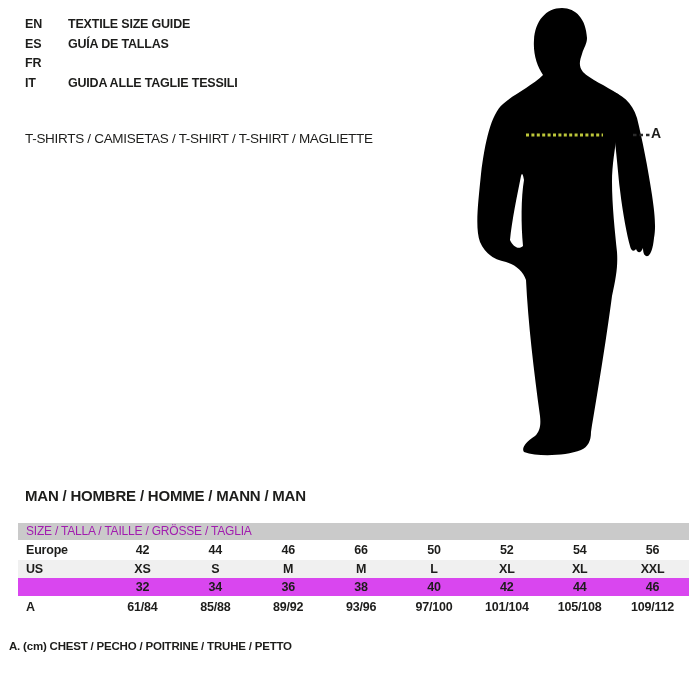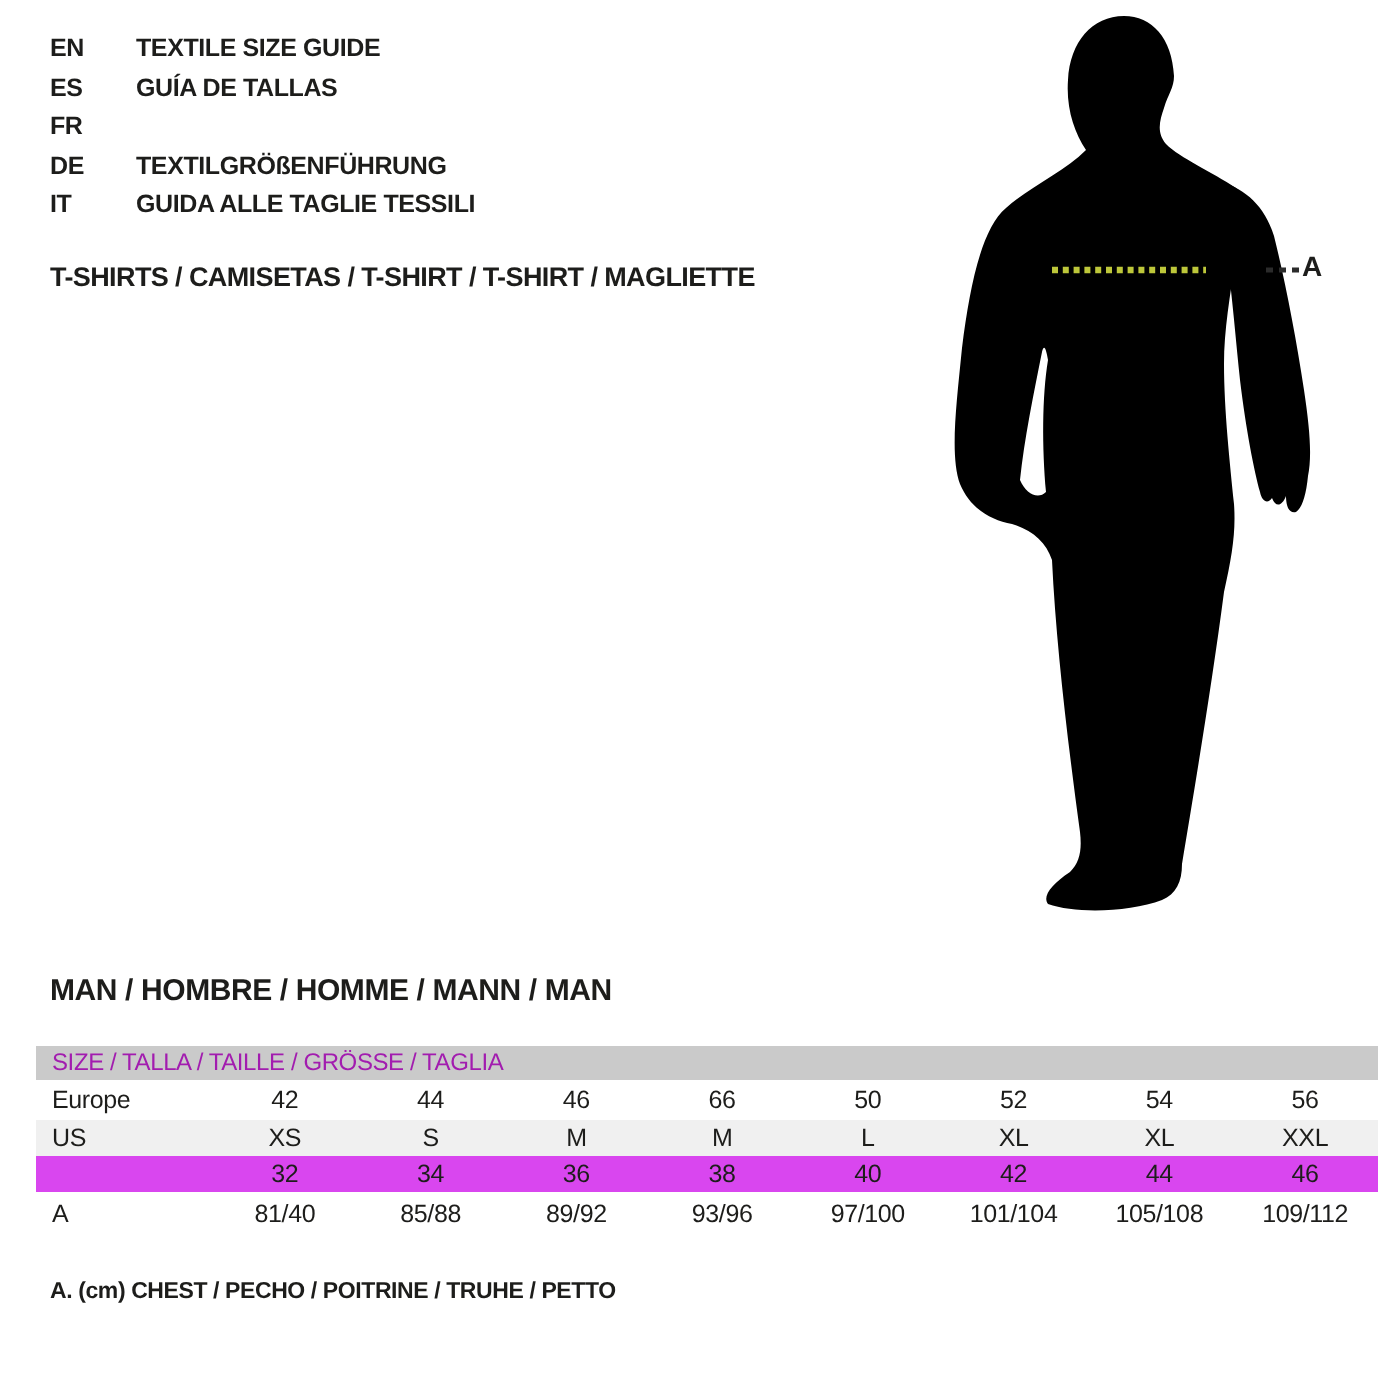--- a/index.html
+++ b/index.html
@@ -7,57 +7,53 @@
     width:700px;height:700px;position:relative;background:#ffffff;
     font-family:"Liberation Sans","DejaVu Sans",sans-serif;
     color:#1d1d1b;overflow:hidden;
   }
   
   .lang-block{position:absolute;left:25px;top:15px;}
   .lang-row{display:flex;line-height:19.6px;font-size:12.5px;font-weight:700;letter-spacing:-0.2px;}
   .lang-code{width:43px;flex:0 0 43px;}
   
   .cat-block{position:absolute;left:25px;top:128px;}
-  .cat-line{line-height:21.5px;font-size:13.5px;font-weight:700;letter-spacing:-0.3px;white-space:nowrap;}
+  .cat-line{line-height:21.5px;font-size:13.5px;font-weight:400;letter-spacing:-0.3px;white-space:nowrap;}
   
   .figure-wrap{position:absolute;left:470px;top:0;width:200px;height:470px;}
   .measure-label{position:absolute;left:651px;top:125px;font-size:14px;font-weight:700;}
   
   .man-title{position:absolute;left:25px;top:487px;font-size:15px;font-weight:700;letter-spacing:-0.2px;}
   
   .size-table{position:absolute;left:18px;top:523px;width:671px;font-size:12.5px;letter-spacing:-0.2px;}
   .table-header{background:#cacaca;height:17px;line-height:17px;padding-left:8px;font-size:12px;color:#a21caf;}
-  .t-row{display:flex;align-items:center;}
+  .t-row{display:flex;align-items:center;font-weight:bold;}
   .t-row.r-europe{height:20px;}
   .t-row.r-us{height:18px;background:#f0f0f0;}
   .t-row.r-num{height:18px;background:#d946ef;}
   .t-row.r-a{height:22px;}
   .t-label{flex:0 0 80px;padding-left:8px;text-align:left;}
   .t-cell{flex:1 1 0;text-align:center;}
   
-  .footnote{position:absolute;left:25px;top:640px;font-size:11.5px;font-weight:700;letter-spacing:-0.2px;}
+  .footnote{position:absolute;left:9px;top:640px;font-size:11.5px;font-weight:700;letter-spacing:-0.2px;}
 </style>
 </head>
 <body>
 
 <div class="lang-block">
   <div class="lang-row">
     <span class="lang-code">EN</span>
     <span class="lang-label">TEXTILE SIZE GUIDE</span>
   </div>
   <div class="lang-row">
     <span class="lang-code">ES</span>
     <span class="lang-label">GUÍA DE TALLAS</span>
   </div>
   <div class="lang-row">
     <span class="lang-code">FR</span>
-  </div>
-  <div class="lang-row">
-    <span class="lang-code">DE</span>
-    <span class="lang-label">TEXTILGRÖßENFÜHRUNG</span>
   </div>
   <div class="lang-row">
     <span class="lang-code">IT</span>
     <span class="lang-label">GUIDA ALLE TAGLIE TESSILI</span>
   </div>
 </div>
 
 <div class="cat-block">
   <div class="cat-line">T-SHIRTS / CAMISETAS / T-SHIRT / T-SHIRT / MAGLIETTE</div>
 </div>
@@ -153,21 +149,21 @@
     <span class="t-cell">36</span>
     <span class="t-cell">38</span>
     <span class="t-cell">40</span>
     <span class="t-cell">42</span>
     <span class="t-cell">44</span>
     <span class="t-cell">46</span>
   </div>
 
   <div class="t-row r-a">
     <span class="t-label">A</span>
-    <span class="t-cell">81/40</span>
+    <span class="t-cell">61/84</span>
     <span class="t-cell">85/88</span>
     <span class="t-cell">89/92</span>
     <span class="t-cell">93/96</span>
     <span class="t-cell">97/100</span>
     <span class="t-cell">101/104</span>
     <span class="t-cell">105/108</span>
     <span class="t-cell">109/112</span>
   </div>
 </div>
 

